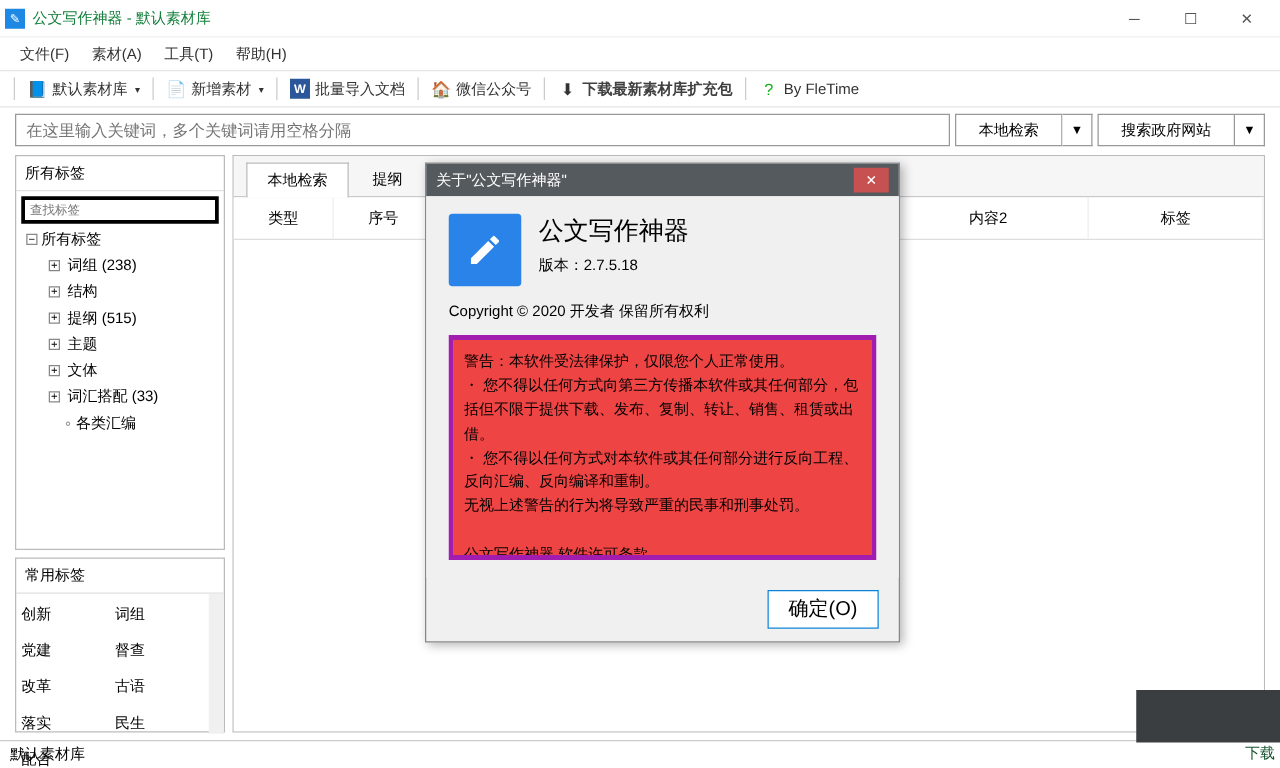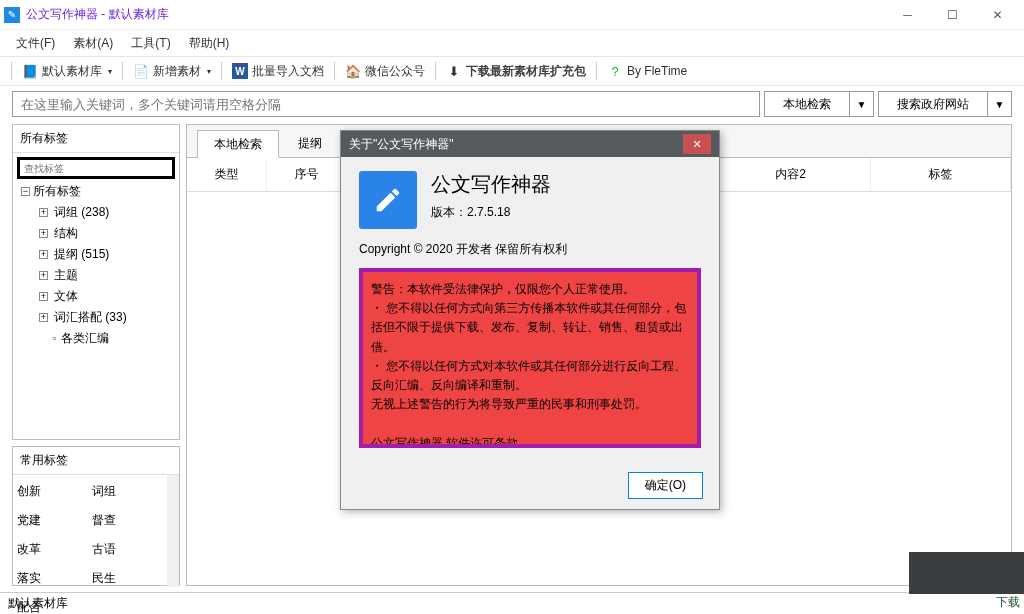--- a/index.html
+++ b/index.html
@@ -1,20 +1,20 @@
 <!DOCTYPE html>
 <html><head>
 <meta charset="utf-8">
 <style>
 * { margin: 0; padding: 0; box-sizing: border-box; font-family: "Microsoft YaHei", Arial, sans-serif; }
 body { width: 1024px; height: 614px; background: #fff; overflow: hidden; position: relative; font-size: 12px; }
 
 .titlebar { height: 30px; background: #fff; display: flex; align-items: center; padding: 0 4px; border-bottom: 1px solid #f0f0f0; }
 .title-icon { width: 16px; height: 16px; background: #1e88e5; margin-right: 6px; display: flex; align-items: center; justify-content: center; color: #fff; font-size: 10px; }
-.title-text { color: #6d28d9; font-size: 12px; flex: 1; }
+.title-text { color: #15803d; font-size: 12px; flex: 1; }
 .win-controls { display: flex; }
 .win-btn { width: 45px; height: 30px; display: flex; align-items: center; justify-content: center; color: #555; cursor: pointer; }
 
 .menubar { height: 26px; display: flex; align-items: center; padding: 0 12px; gap: 10px; }
 .menu-item { color: #333; padding: 2px 4px; cursor: pointer; font-size: 12px; }
 
 .toolbar { height: 30px; display: flex; align-items: center; background: #fff; border-top: 1px solid #e5e5e5; border-bottom: 1px solid #e5e5e5; padding: 0 8px; gap: 1px; }
 .tool-sep { width: 1px; height: 18px; background: #ccc; margin: 0 3px; }
 .tool-btn { display: flex; align-items: center; gap: 4px; padding: 3px 6px; cursor: pointer; font-size: 12px; color: #333; }
 .tool-icon { width: 16px; height: 16px; display: inline-flex; align-items: center; justify-content: center; font-size: 13px; }
@@ -71,21 +71,21 @@
 .modal-close { width: 28px; height: 20px; background: #c75050; color: #fff; display: flex; align-items: center; justify-content: center; cursor: pointer; font-size: 11px; }
 .modal-body { padding: 14px 18px; background: #f0f0f0; }
 .modal-header-row { display: flex; align-items: flex-start; gap: 14px; margin-bottom: 12px; }
 .modal-icon { width: 58px; height: 58px; background: #2a83e8; display: flex; align-items: center; justify-content: center; border-radius: 3px; }
 .modal-icon svg { width: 30px; height: 30px; }
 .modal-apptitle { font-size: 20px; margin-bottom: 6px; }
 .modal-version { font-size: 12px; }
 .modal-copyright { font-size: 12px; margin: 8px 0 10px 0; }
 .modal-textbox { border: 4px solid #a21caf; background: #ef4444; padding: 8px; font-size: 12px; line-height: 1.6; height: 180px; overflow-y: auto; }
 .modal-footer { display: flex; justify-content: flex-end; padding: 10px 16px; }
-.modal-ok { border: 1px solid #0a84d8; background: #fff; padding: 4px 16px; font-size: 12px; cursor: pointer; }
+.modal-ok { border: 1px solid #0a84d8; background: #fff; padding: 4px 16px; font-size: 16px; cursor: pointer; }
 </style>
 </head>
 <body>
 
 <div class="titlebar">
   <div class="title-icon">✎</div>
   <div class="title-text">公文写作神器  -  默认素材库</div>
   <div class="win-controls">
     <div class="win-btn">─</div>
     <div class="win-btn">☐</div>

